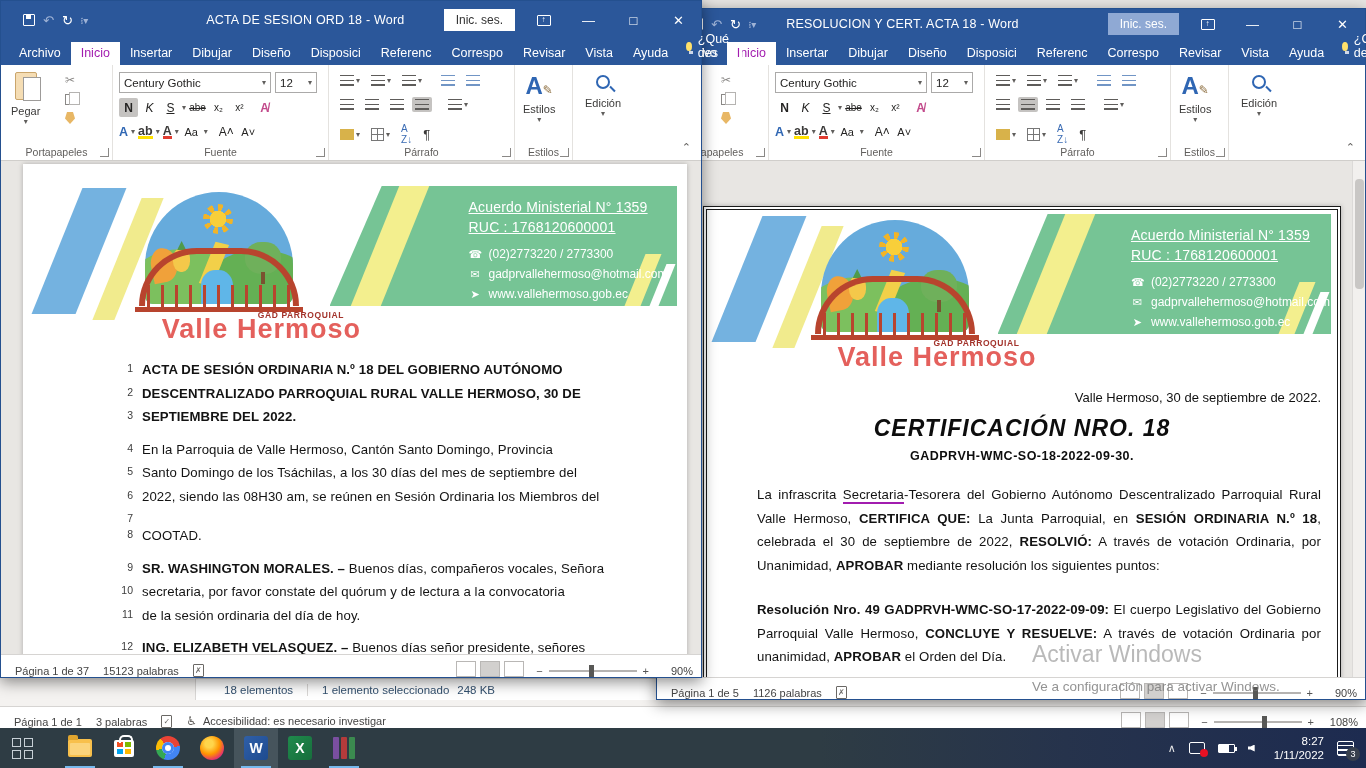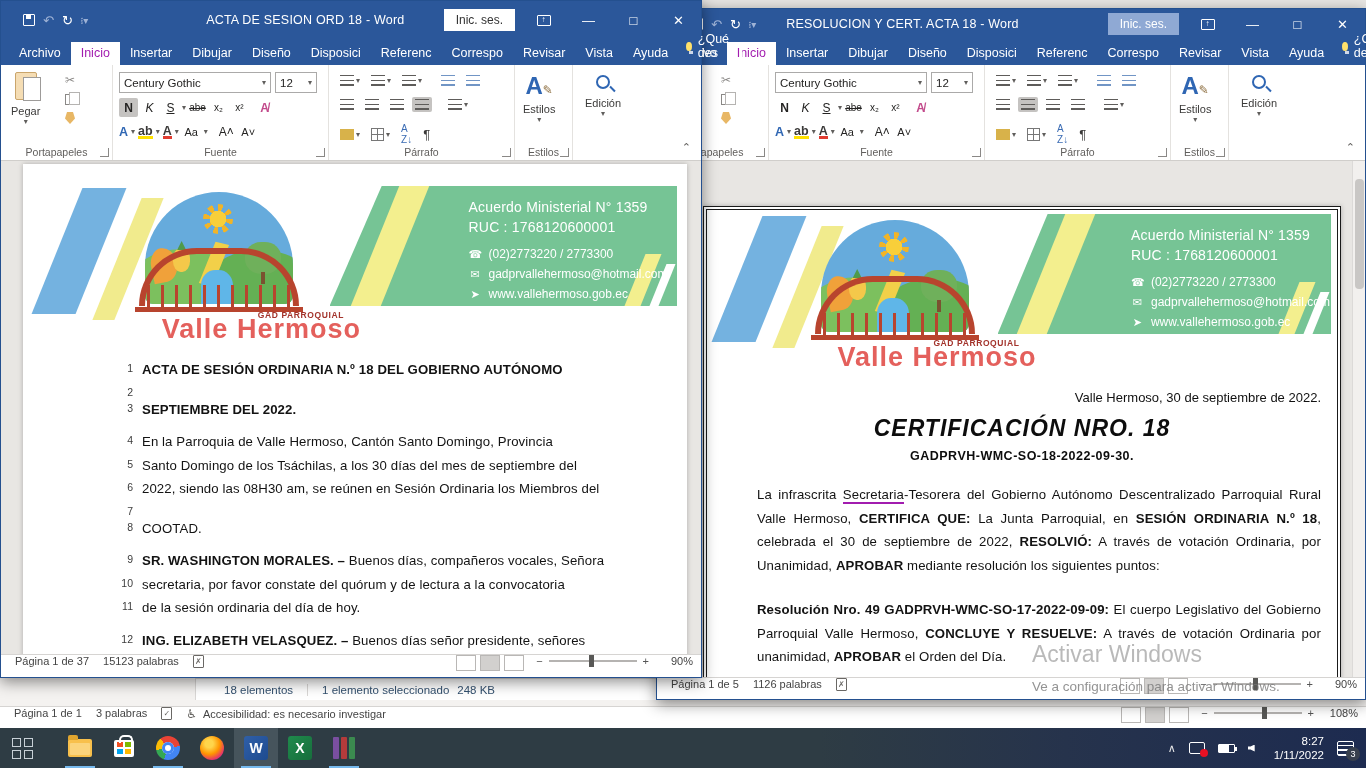--- a/index.html
+++ b/index.html
@@ -78,21 +78,21 @@
   .lh { position:relative; height:156px; overflow:visible; }
   .skw { position:absolute; transform:skewX(-22deg); }
   .lh .st-blue { left:20px; top:2px; width:44px; height:126px; background:#74b2e0; }
   .lh .st-yel  { left:80px; top:12px; width:22px; height:122px; background:#f1eb8d; }
   .banner { position:absolute; left:46%; right:-4px; top:0; height:120px; background:#76c495;
             clip-path:polygon(15% 0,100% 0,100% 100%,0 100%); }
   .banner .byel { left:13%; top:0; width:30px; height:100%; background:#f3ef8e; }
   .banner .endy { right:26px; bottom:0; width:16px; height:52px; background:#f3ef8e; }
   .banner .endw { right:10px; bottom:0; width:9px; height:42px; background:#fff; }
   .bantxt { position:absolute; left:40%; top:12px; color:#fff; }
-  .bantxt .big { font-size:14px; line-height:1.4; letter-spacing:.2px; }
+  .bantxt .big { font-size:14px; line-height:1.4; letter-spacing:.2px;text-decoration:underline; }
   .contact { margin-top:10px; font-size:12px; }
   .contact div { display:flex; align-items:center; gap:7px; margin-top:6px; }
   .cico { font-size:11px; width:13px; text-align:center; }
   .logo { position:absolute; left:17%; top:6px; width:152px; height:150px; }
   .dome { position:absolute; left:0; top:0; width:148px; height:112px; background:#66abdc;
           border-radius:74px 74px 8px 8px; overflow:hidden; }
   .hillL { position:absolute; bottom:-30px; left:-20px; width:115px; height:85px; background:#7cc05e; border-radius:50%; }
   .hillR { position:absolute; bottom:-26px; right:-24px; width:115px; height:80px; background:#64b054; border-radius:50%; }
   .road { position:absolute; bottom:18px; left:62px; width:14px; height:44px; background:#f2d049; transform:rotate(14deg) skewX(-8deg); }
   .sun { position:absolute; top:12px; left:58px; width:30px; height:30px; border-radius:50%;
@@ -115,21 +115,21 @@
   .dl { display:flex; align-items:flex-start; }
   .dl .n { width:96px; text-align:right; font-size:10.5px; color:#3c3c3c; padding-top:4px; }
   .dl .t { width:514px; margin-left:9px; font-size:13.2px; line-height:23.5px; color:#131313;
            text-align:justify; letter-spacing:.1px; }
   .dl.gap { margin-top:9px; }
   .b { font-weight:bold; }
   .useg { border-bottom:2px solid #a21caf; }
 
   
   .sbar { position:absolute; left:0; right:0; bottom:0; background:#fff; border-top:1px solid #d6d4d2;
-          display:flex; align-items:flex-start; font-size:11px; color:#444; }
+          display:flex; align-items:flex-end; font-size:11px; color:#444; }
   .sbar .it { margin-left:14px; white-space:nowrap; }
   .proof { width:11px; height:13px; border:1.2px solid #6a6865; border-radius:1px; position:relative; font-size:8px; color:#6a6865; text-align:center; line-height:12px; margin-left:14px; }
   .views { display:flex; align-items:center; gap:4px; margin-left:auto; }
   .vic { width:20px; height:16px; border:1px solid #b9b7b5; background:#fff; }
   .vic.sel { background:#d2d0ce; }
   .zoomer { display:flex; align-items:center; gap:6px; margin:0 10px 0 12px; color:#555; }
   .ztrack { width:88px; height:2px; background:#b5b3b1; position:relative; }
   .zthumb { position:absolute; top:-5px; width:5px; height:12px; background:#585856; }
   .zpct { font-size:11px; width:34px; text-align:right; margin-right:8px; }
 
@@ -685,20 +685,21 @@
     </div>
   </div>
 </div>
       <div id="doc-lines" style="margin-top:16px;">
           <div class="dl">
             <span class="n">1</span>
             <span class="t"><span class="b">ACTA DE SESIÓN ORDINARIA N.º 18 DEL GOBIERNO AUTÓNOMO</span></span>
           </div>
           <div class="dl">
             <span class="n">2</span>
+            <span class="t"><span class="b">DESCENTRALIZADO PARROQUIAL RURAL VALLE HERMOSO, 30 DE</span></span>
           </div>
           <div class="dl">
             <span class="n">3</span>
             <span class="t"><span class="b">SEPTIEMBRE DEL 2022.</span></span>
           </div>
           <div class="dl gap">
             <span class="n">4</span>
             <span class="t"><span>En la Parroquia de Valle Hermoso, Cantón Santo Domingo, Provincia</span></span>
           </div>
           <div class="dl">

